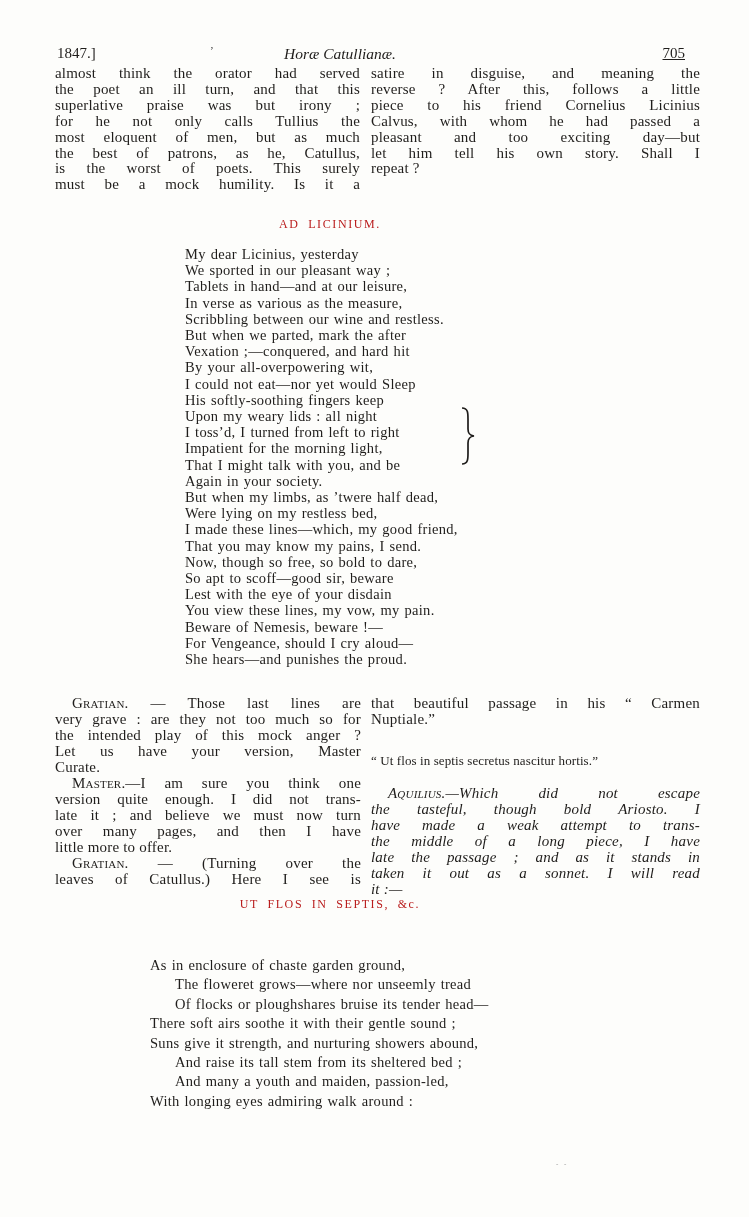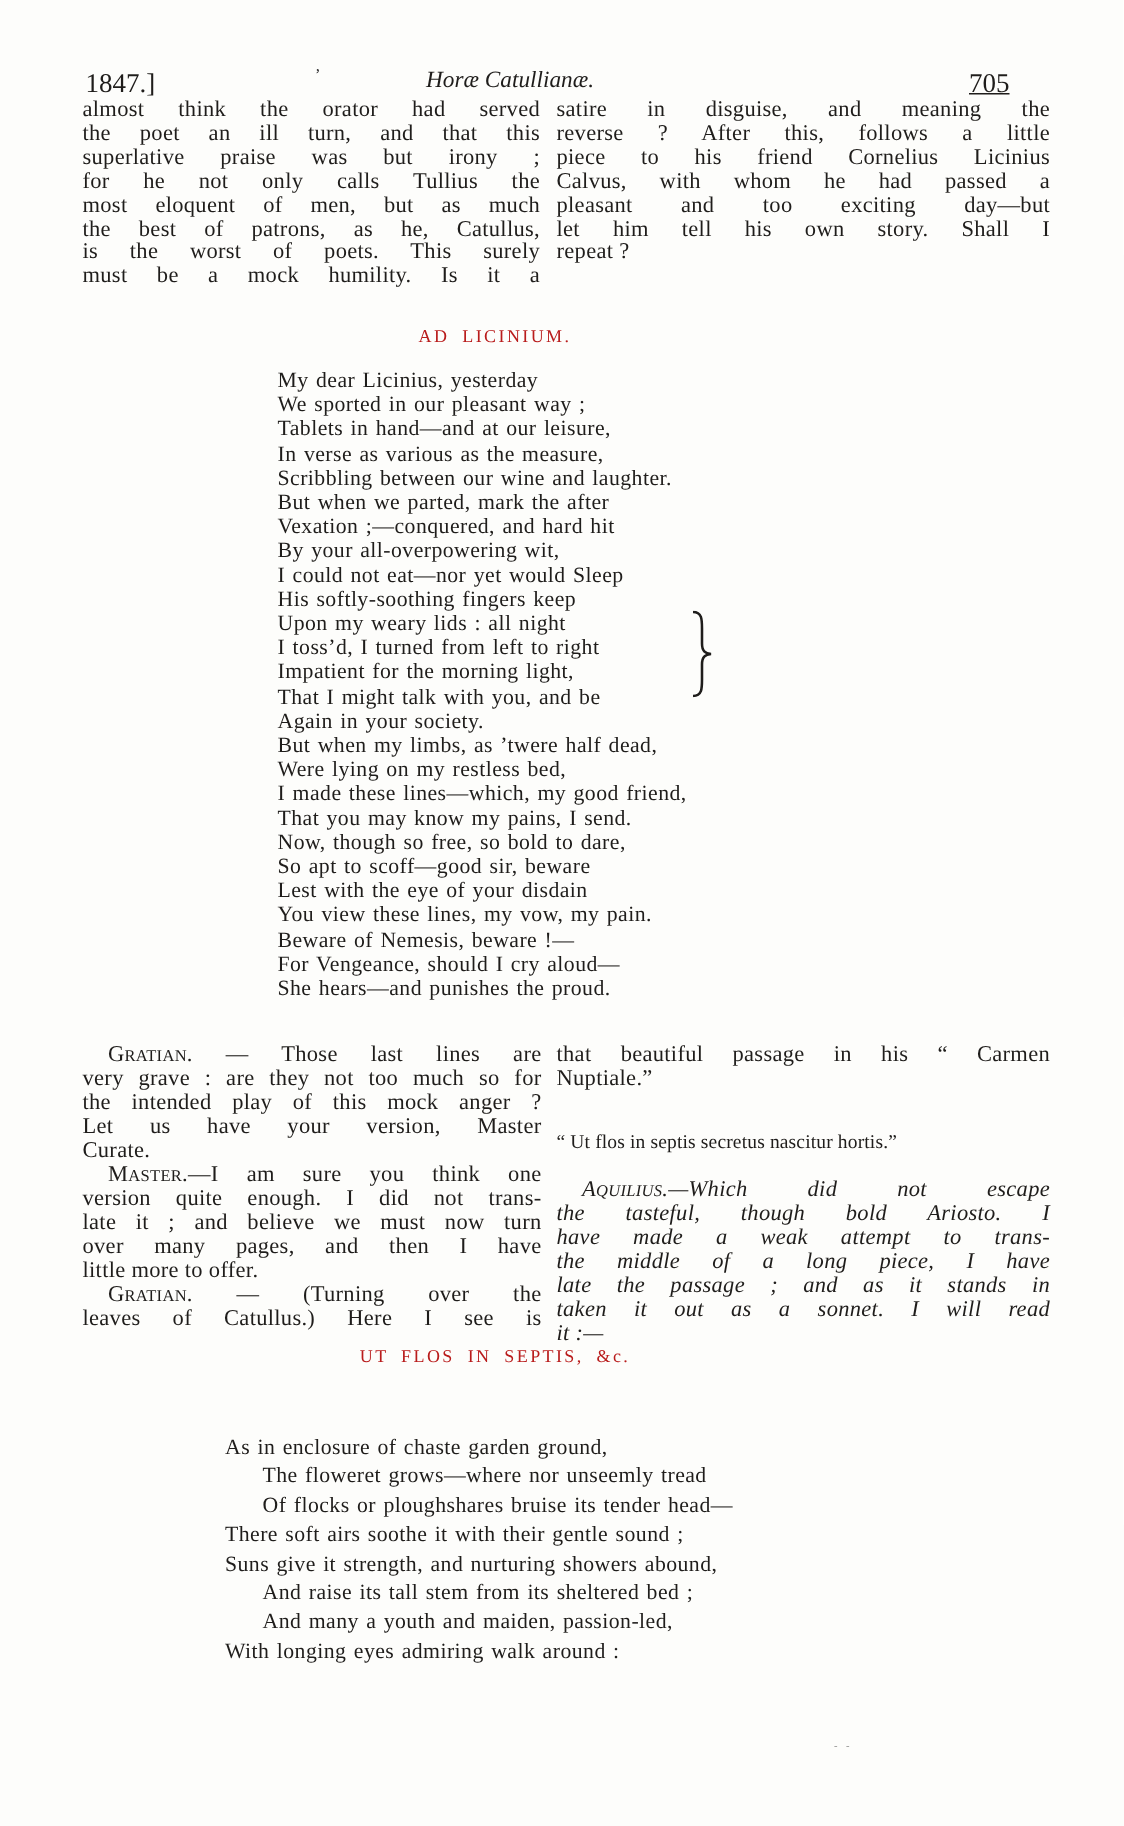--- a/index.html
+++ b/index.html
@@ -1,24 +1,24 @@
 <!DOCTYPE html>
 <html><head>
 <meta charset="utf-8">
 <style>
   html,body { margin:0; padding:0; background:#ffffff; }
   .page {
     position:relative; width:749px; height:1217px;
     background:#fdfdfb; color:#1f1d1b; overflow:hidden;
     font-family:"Liberation Serif","DejaVu Serif",serif;
   }
-  .hdr { position:absolute; top:45px; font-size:18px; }
+  .hdr { position:absolute; top:45px; font-size:15px; }
   .hdr-left  { left:57px; }
   .hdr-title { left:0; width:680px; text-align:center; font-style:italic; font-size:15.5px; }
-  .hdr-right { right:76px;text-decoration:underline; }
+  .hdr-right { right:64px;text-decoration:underline; }
   .tick { position:absolute; left:210px; top:44px; font-size:11px; color:#2a2a2a; }
 
   .col { position:absolute; font-size:15px; line-height:16px; letter-spacing:0.2px; }
   .jl { text-align:justify; text-align-last:justify; }
   .ll { text-align:left; }
   .indent { text-indent:17px; }
   .sc { font-variant:small-caps; }
 
   .intro-left  { left:55px;  top:66px; width:305px; line-height:15.9px; }
   .intro-right { left:371px; top:66px; width:329px; line-height:15.9px; }
@@ -76,21 +76,21 @@
     <div class="jl">let him tell his own story.  Shall I</div>
     <div class="ll">repeat ?</div>
   </div>
 
   <div class="poem-head head1">AD LICINIUM.</div>
   <div class="poem poem1">
     <div>My dear Licinius, yesterday</div>
     <div>We sported in our pleasant way ;</div>
     <div>Tablets in hand—and at our leisure,</div>
     <div>In verse as various as the measure,</div>
-    <div>Scribbling between our wine and laughter.</div>
+    <div>Scribbling between our wine and restless.</div>
     <div>But when we parted, mark the after</div>
     <div>Vexation ;—conquered, and hard hit</div>
     <div>By your all-overpowering wit,</div>
     <div>I could not eat—nor yet would Sleep</div>
     <div>His softly-soothing fingers keep</div>
     <div>Upon my weary lids :  all night</div>
     <div>I toss’d, I turned from left to right</div>
     <div>Impatient for the morning light,</div>
     <div>That I might talk with you, and be</div>
     <div>Again in your society.</div>

